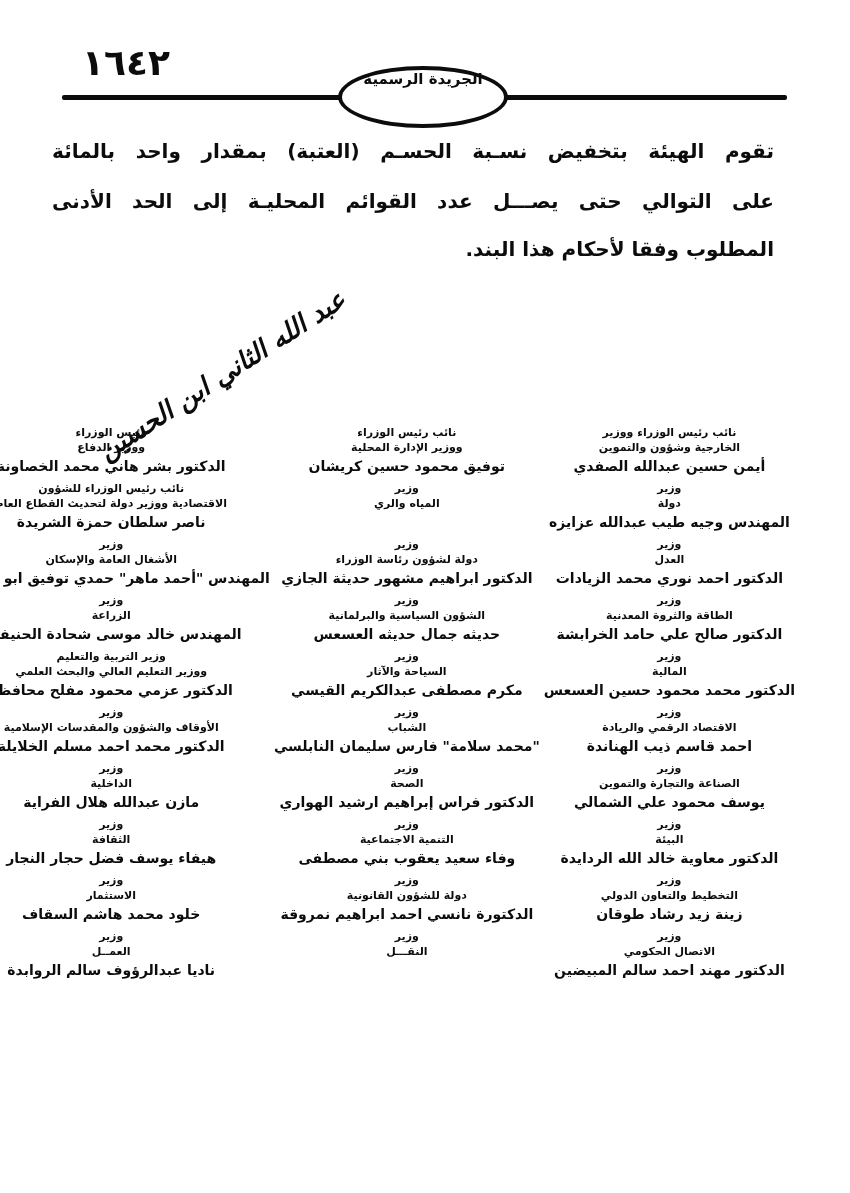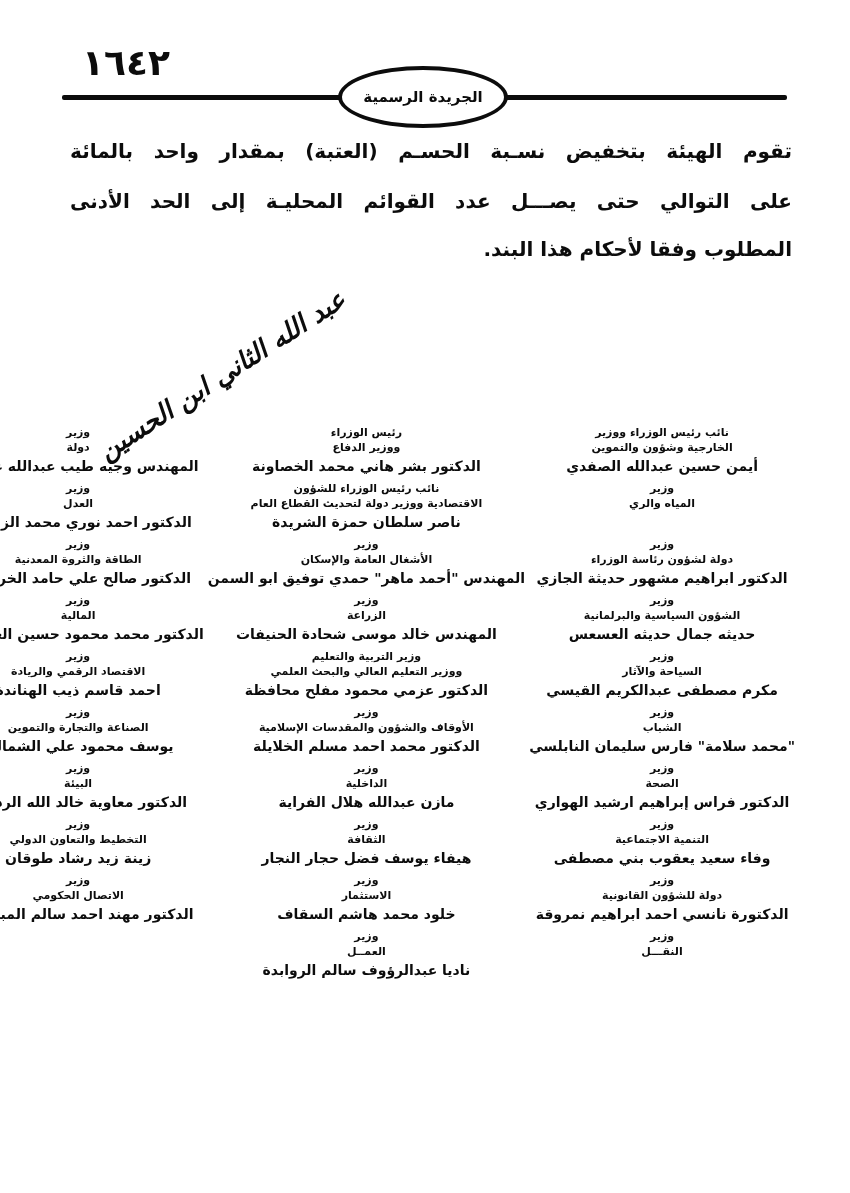--- a/index.html
+++ b/index.html
@@ -13,26 +13,26 @@
     position:absolute;top:42px;left:82px;
     font-size:36px;font-weight:bold;direction:rtl;
   }
   .header-rule{
     position:absolute;top:95px;right:63px;left:62px;height:5px;
     background:#0c0c0c;border-radius:2px;
   }
   .gazette-oval{
     position:absolute;top:66px;left:338px;width:170px;height:62px;
     background:#ffffff;border:4px solid #0c0c0c;border-radius:50%;
-    display:flex;align-items:center;justify-content:center;z-index:2;
+    display:flex;justify-content:center;z-index:2;
     box-sizing:border-box;
   }
   .gazette-oval span{font-size:15px;font-weight:bold;}
   .intro{
-    position:absolute;top:126px;right:58px;width:722px;direction:rtl;
+    position:absolute;top:126px;right:76px;width:722px;direction:rtl;
   }
   .intro-line{
     font-size:20px;font-weight:bold;line-height:50px;
   }
   .intro-line.jl{text-align:justify;text-align-last:justify;}
   .intro-line.cl{line-height:46px;}
   .signature{
     position:absolute;top:305px;left:72px;width:300px;height:140px;
     display:flex;align-items:center;justify-content:center;
   }
@@ -78,20 +78,25 @@
   <span class="sig-text">عبد الله الثاني ابن الحسين</span>
 </div>
 
 <div class="ministers" id="ministers">
   <div class="minister">
     <div class="m-title">نائب رئيس الوزراء ووزير
 الخارجية وشؤون والتموين</div>
     <div class="m-name">أيمن حسين عبدالله الصفدي</div>
   </div>
 
+  <div class="minister">
+    <div class="m-title">نائب رئيس الوزراء
+ووزير الإدارة المحلية</div>
+    <div class="m-name">توفيق محمود حسين كريشان</div>
+  </div>
 
   <div class="minister">
     <div class="m-title">رئيس الوزراء
 ووزير الدفاع</div>
     <div class="m-name">الدكتور بشر هاني محمد الخصاونة</div>
   </div>
 
   <div class="minister">
     <div class="m-title">وزير
 دولة</div>

